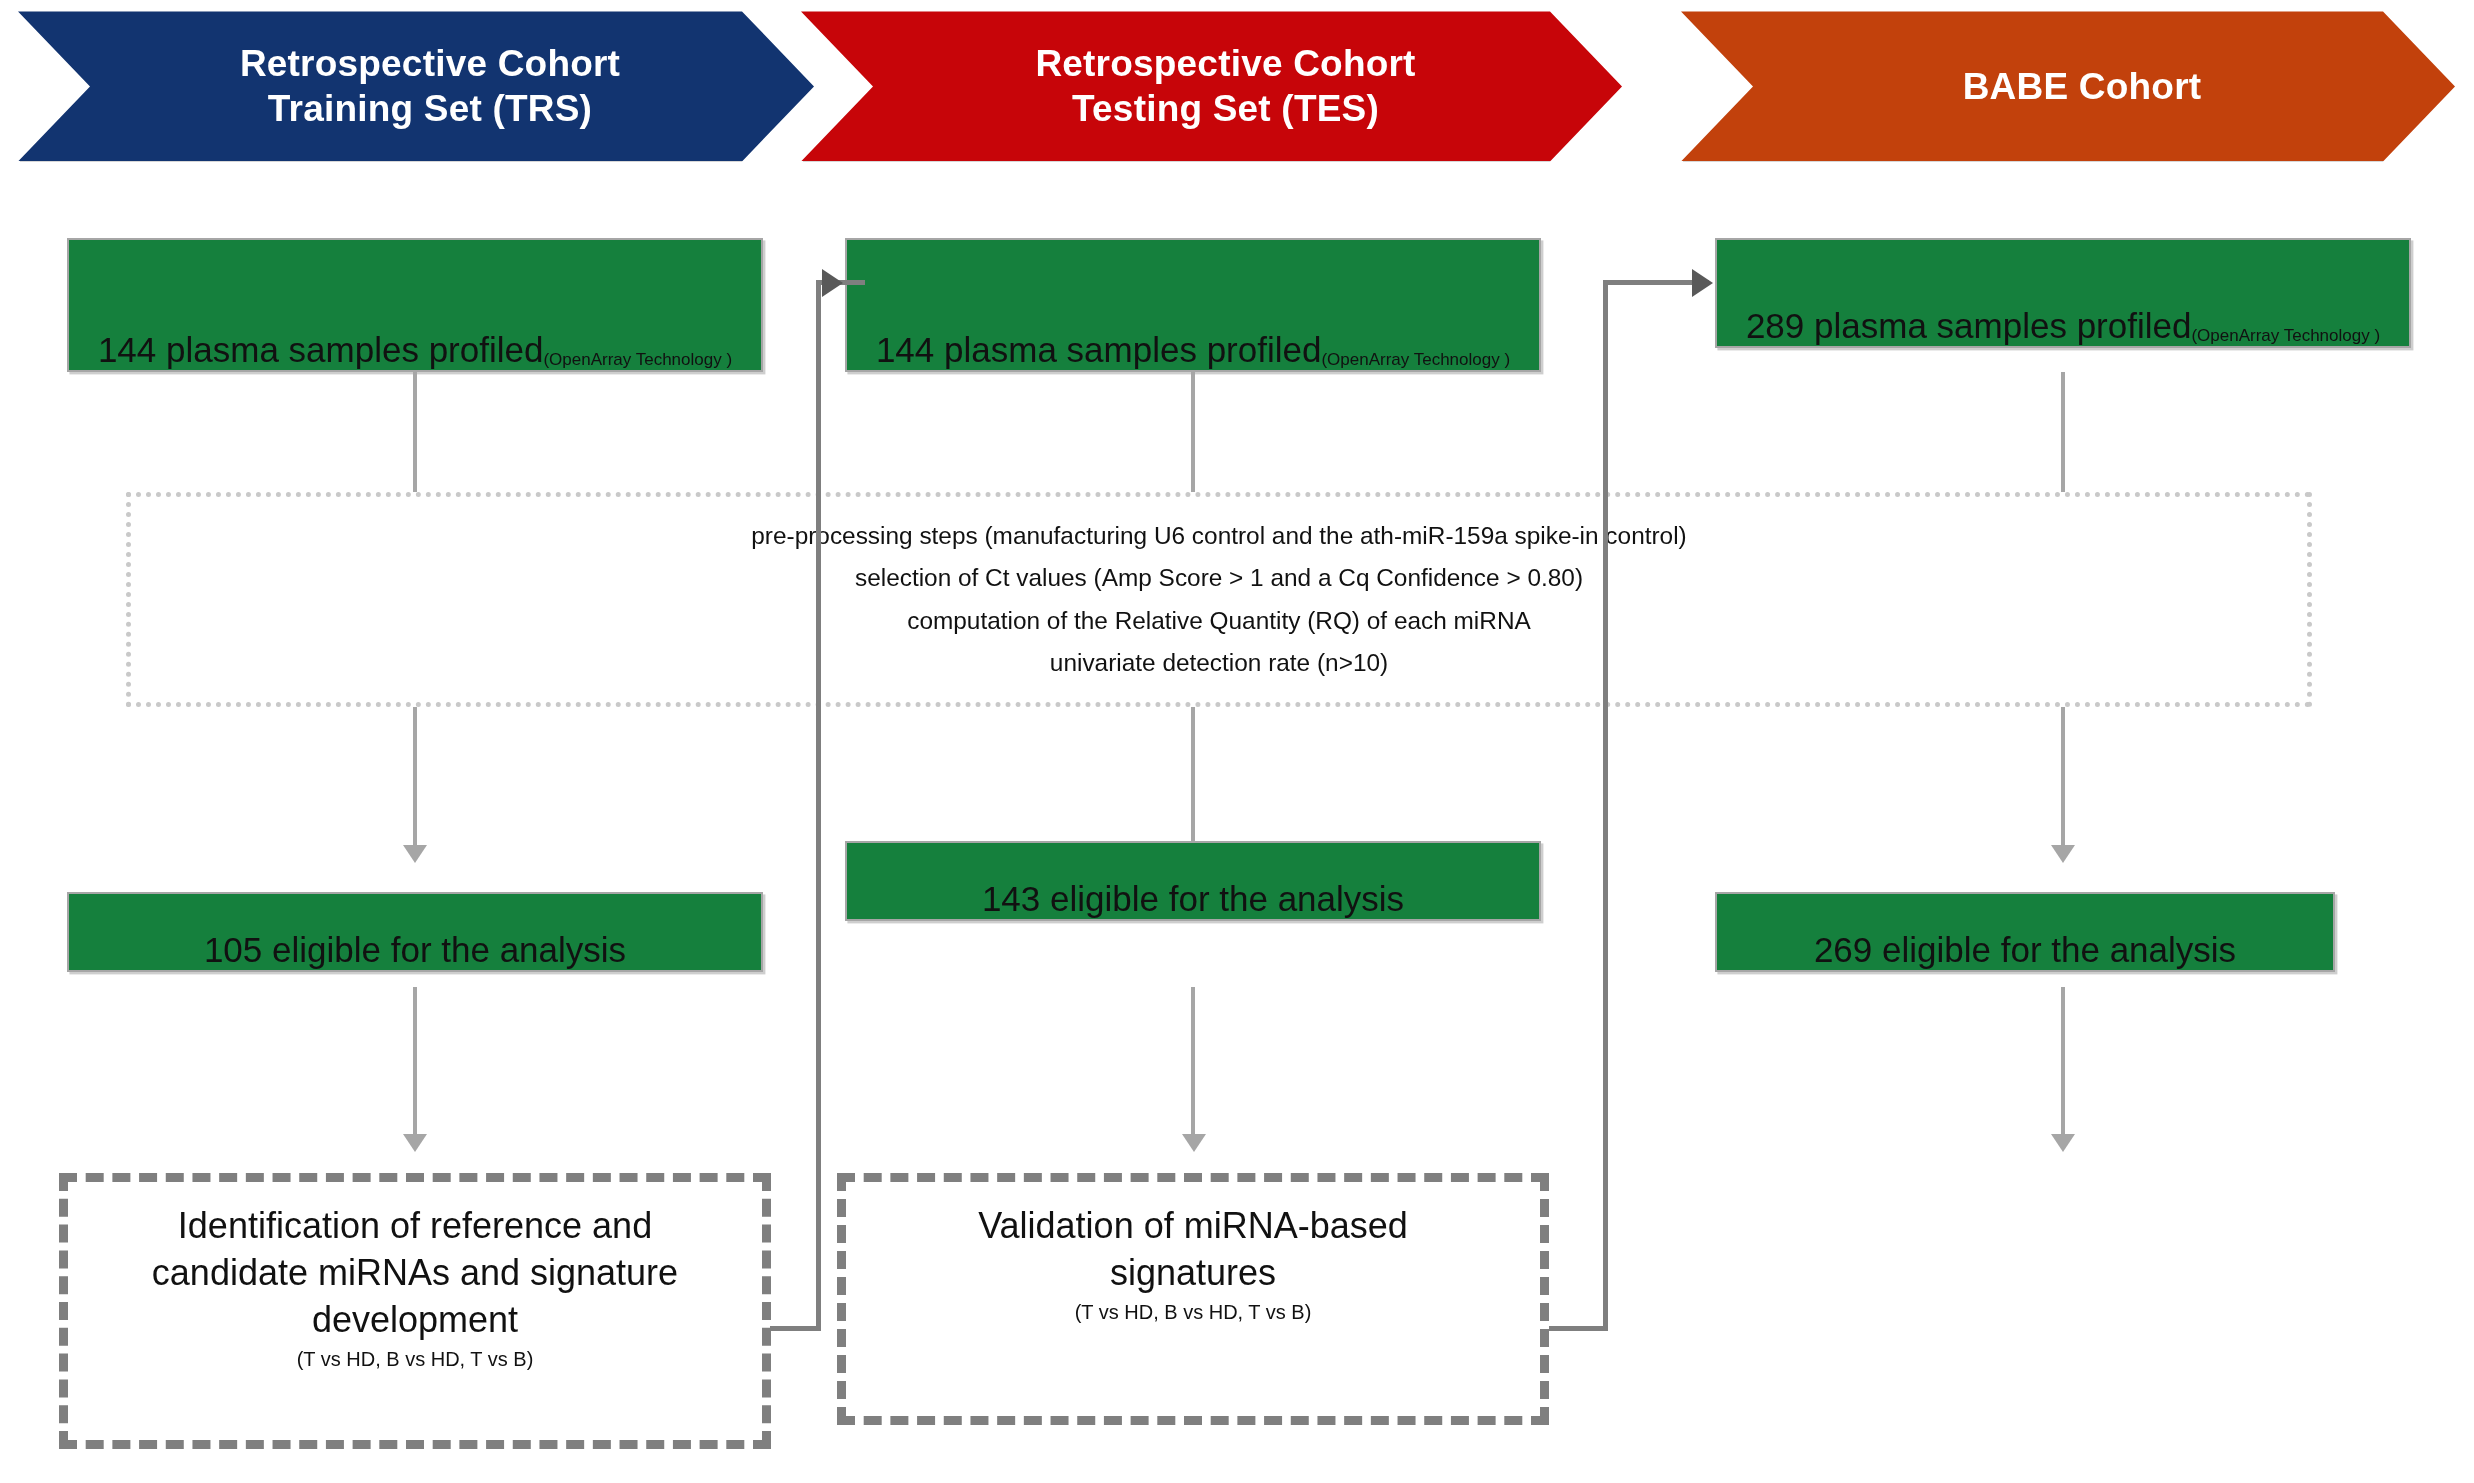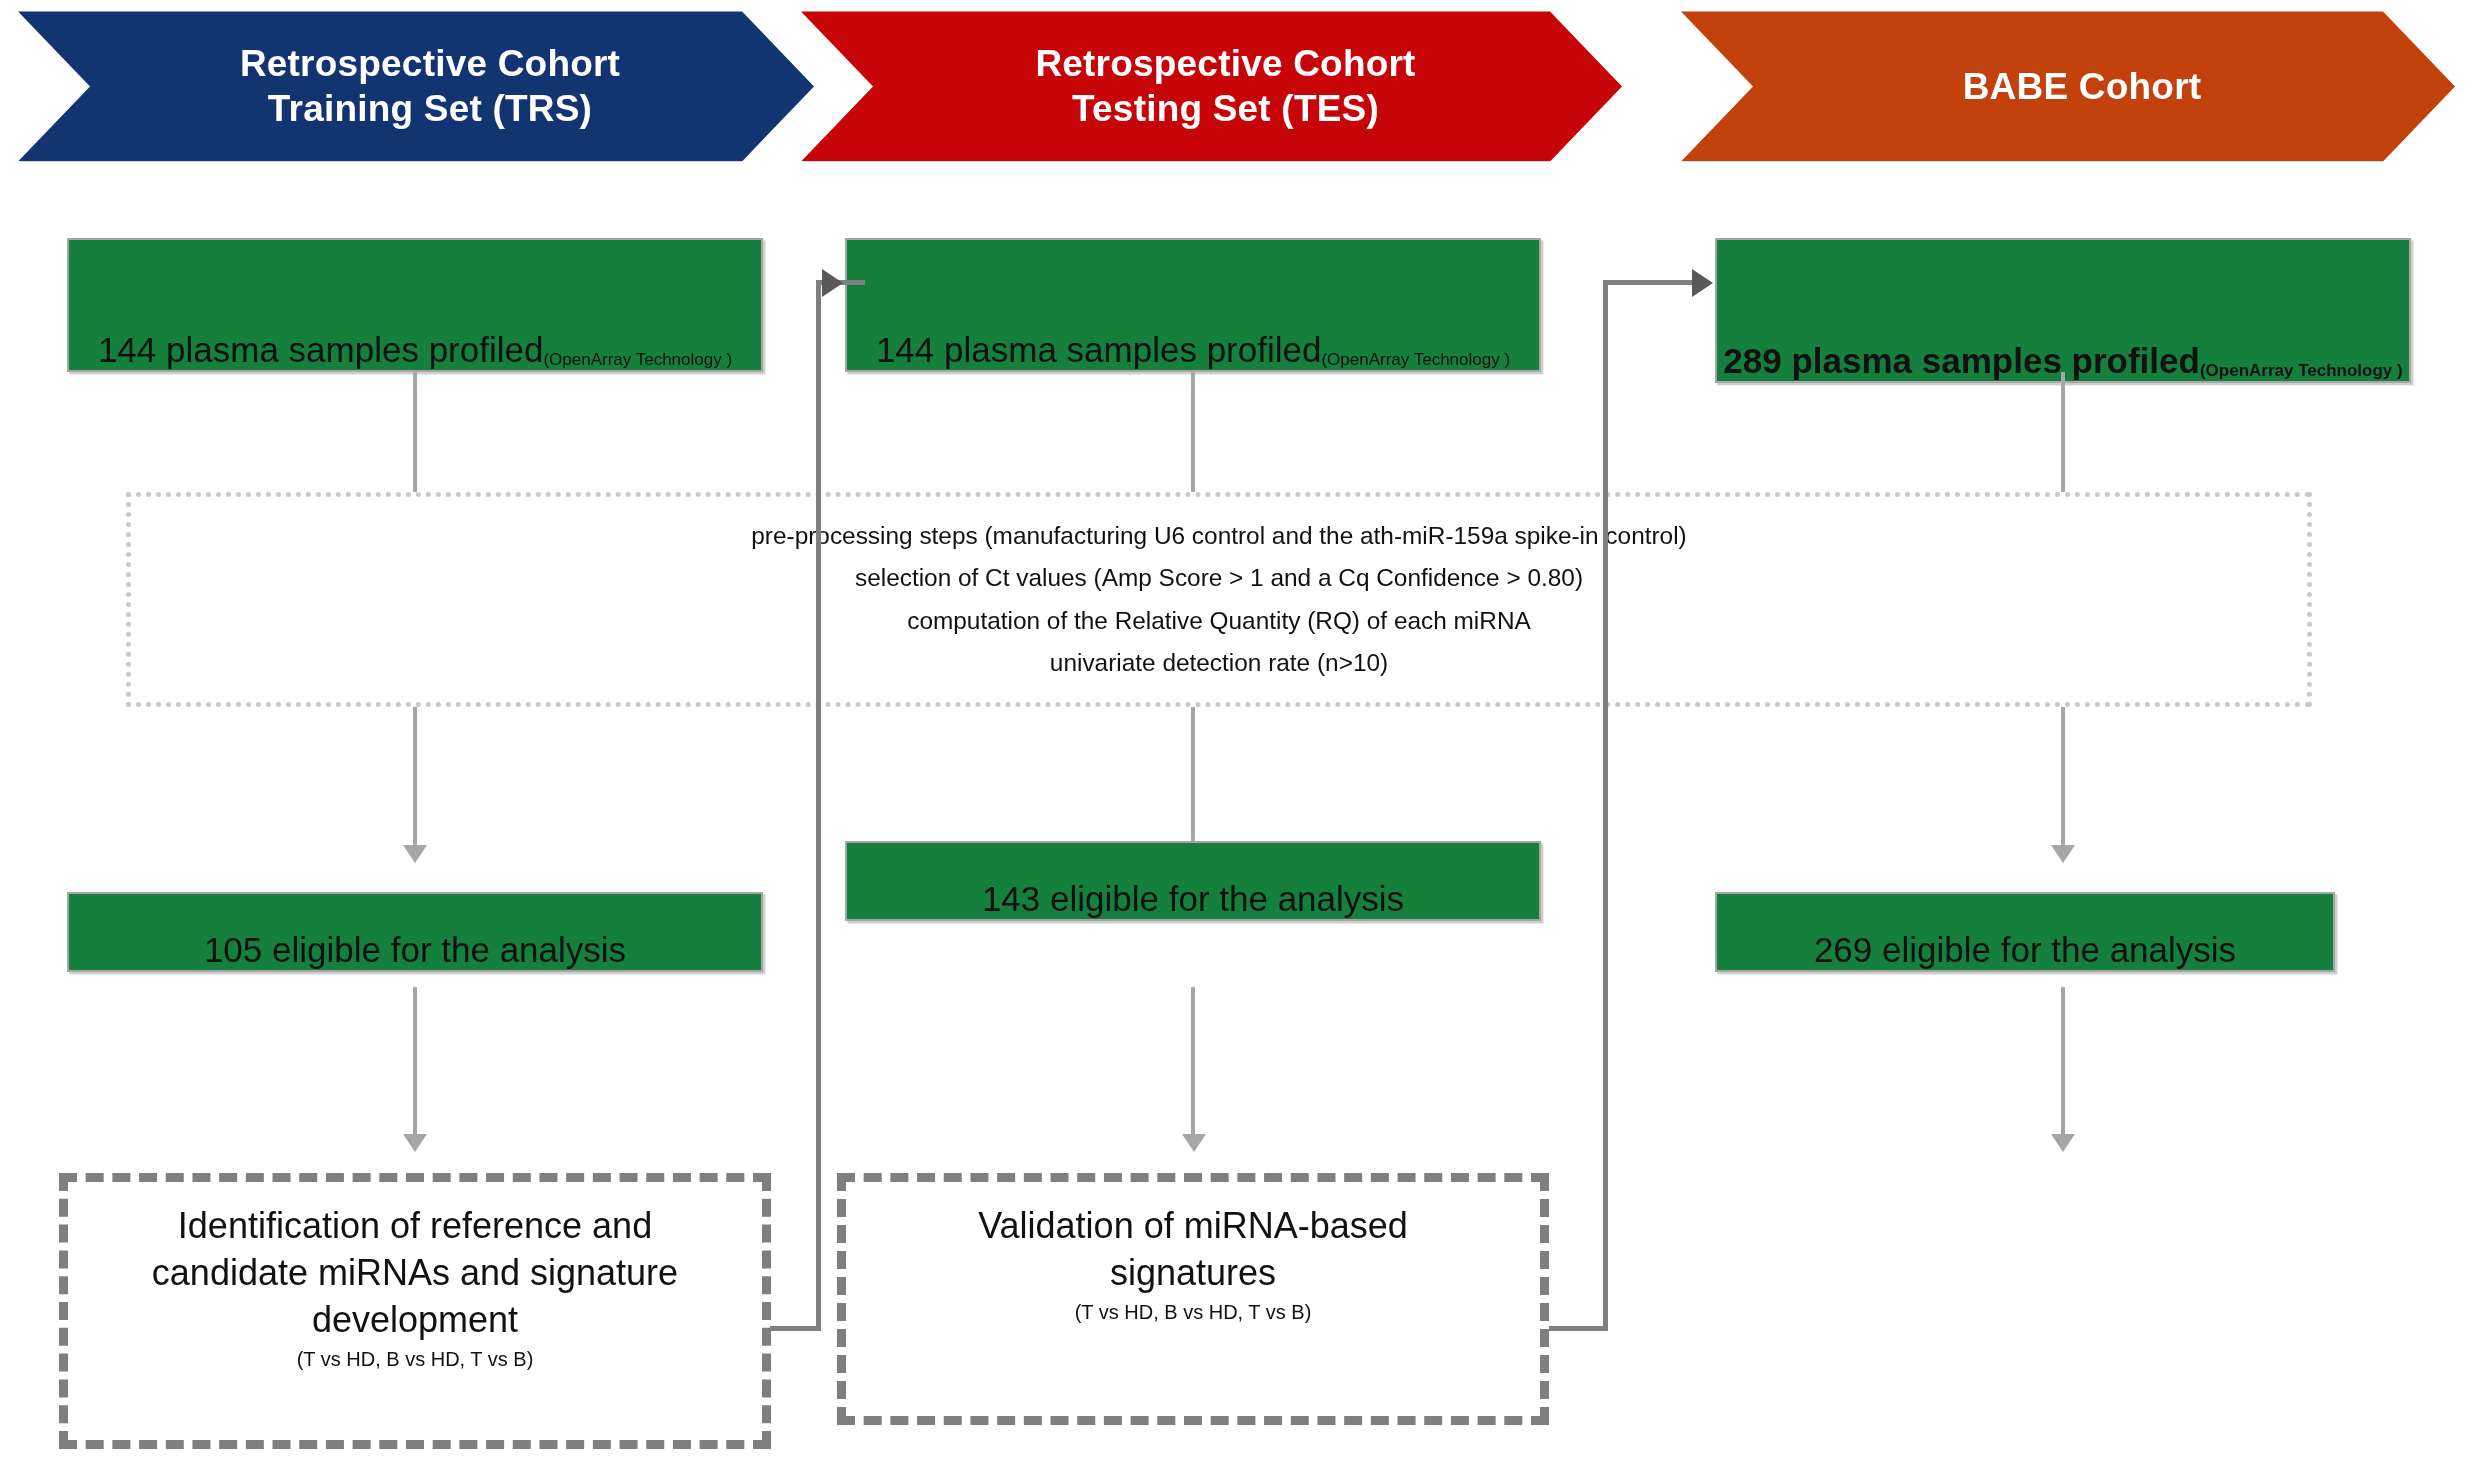--- a/index.html
+++ b/index.html
@@ -178,21 +178,21 @@
   <div class="box" style="left:67px; top:238px; width:696px; height:134px;">
     <div class="main">144 plasma samples profiled</div>
     <div class="sub">(OpenArray Technology )</div>
   </div>
 
   <div class="box" style="left:845px; top:238px; width:696px; height:134px;">
     <div class="main">144 plasma samples profiled</div>
     <div class="sub">(OpenArray Technology )</div>
   </div>
 
-  <div class="box" style="left:1715px; top:238px; width:696px; height:145px;font-weight:bold;">
+  <div class="box" style="left:1715px; top:238px; width:696px; height:110px;">
     <div class="main">289 plasma samples profiled</div>
     <div class="sub">(OpenArray Technology )</div>
   </div>
 
   <div class="vline" style="left:413px;  top:372px; height:124px;"></div>
   <div class="vline" style="left:1191px; top:372px; height:124px;"></div>
   <div class="vline" style="left:2061px; top:372px; height:124px;"></div>
 
   <div class="dotbox" style="left:126px; top:492px; width:2186px; height:215px;">
     <div class="pline">pre-processing steps  (manufacturing U6 control and the ath-miR-159a spike-in control)</div>

